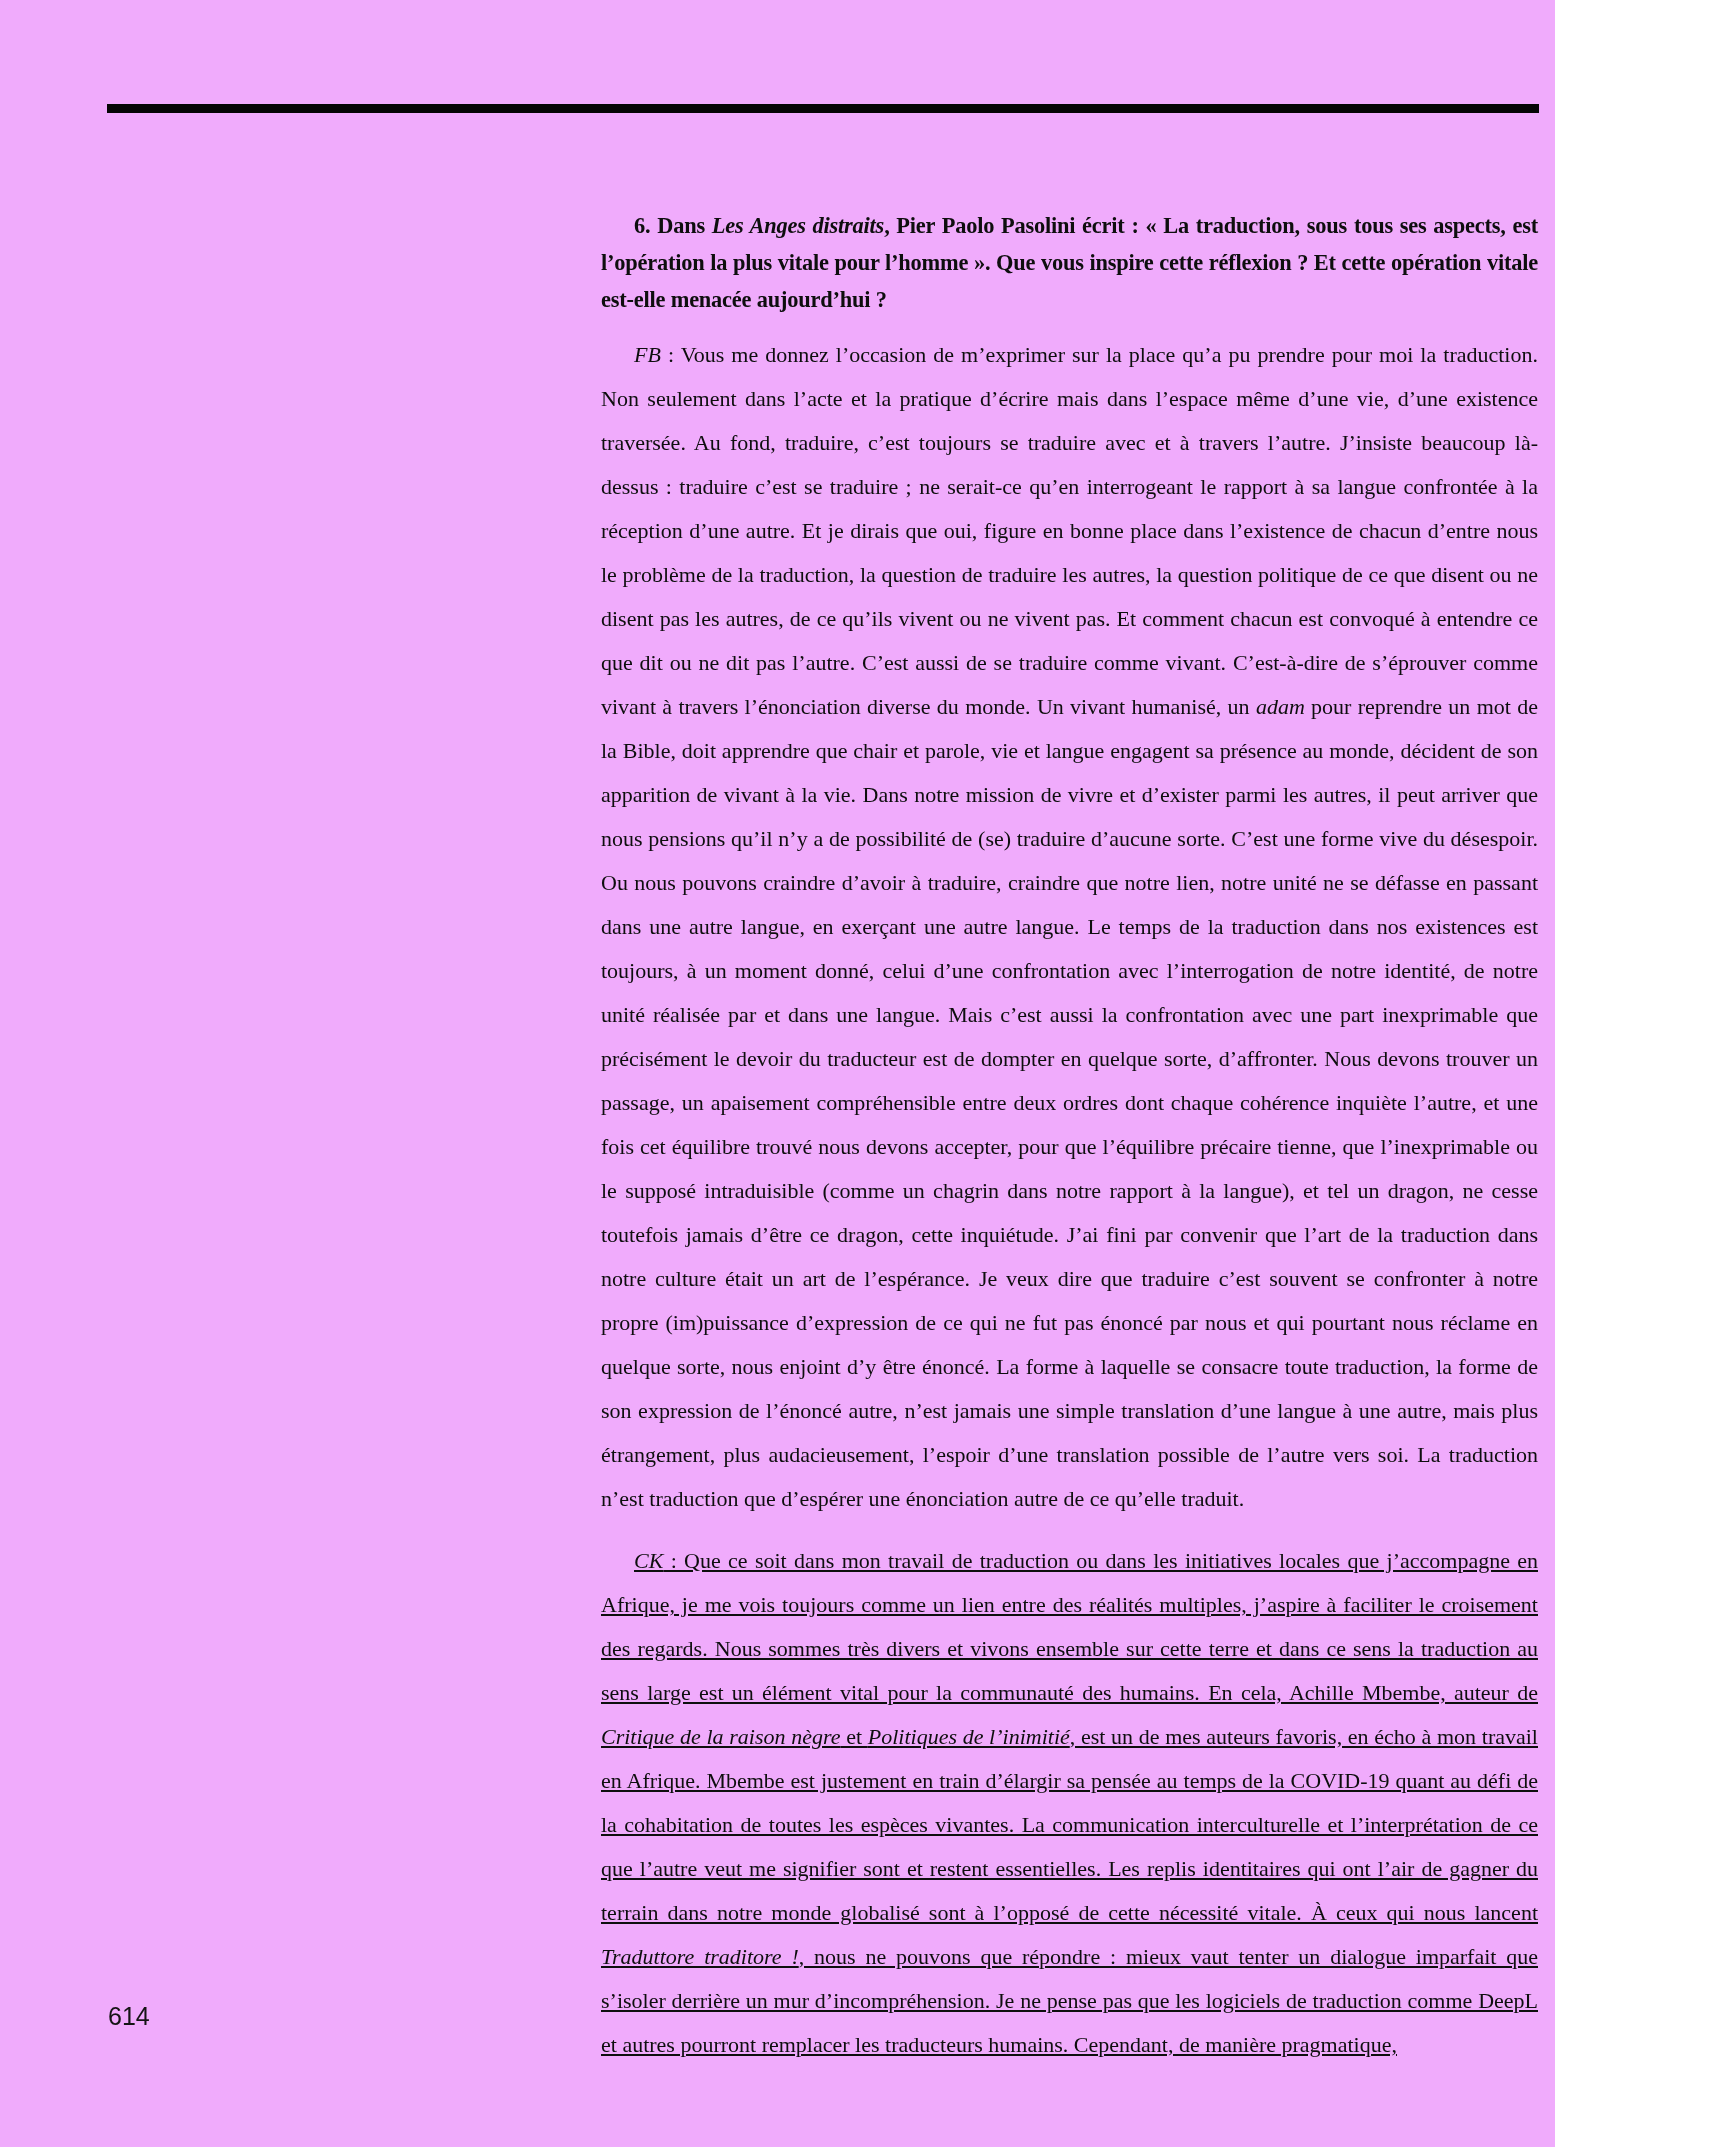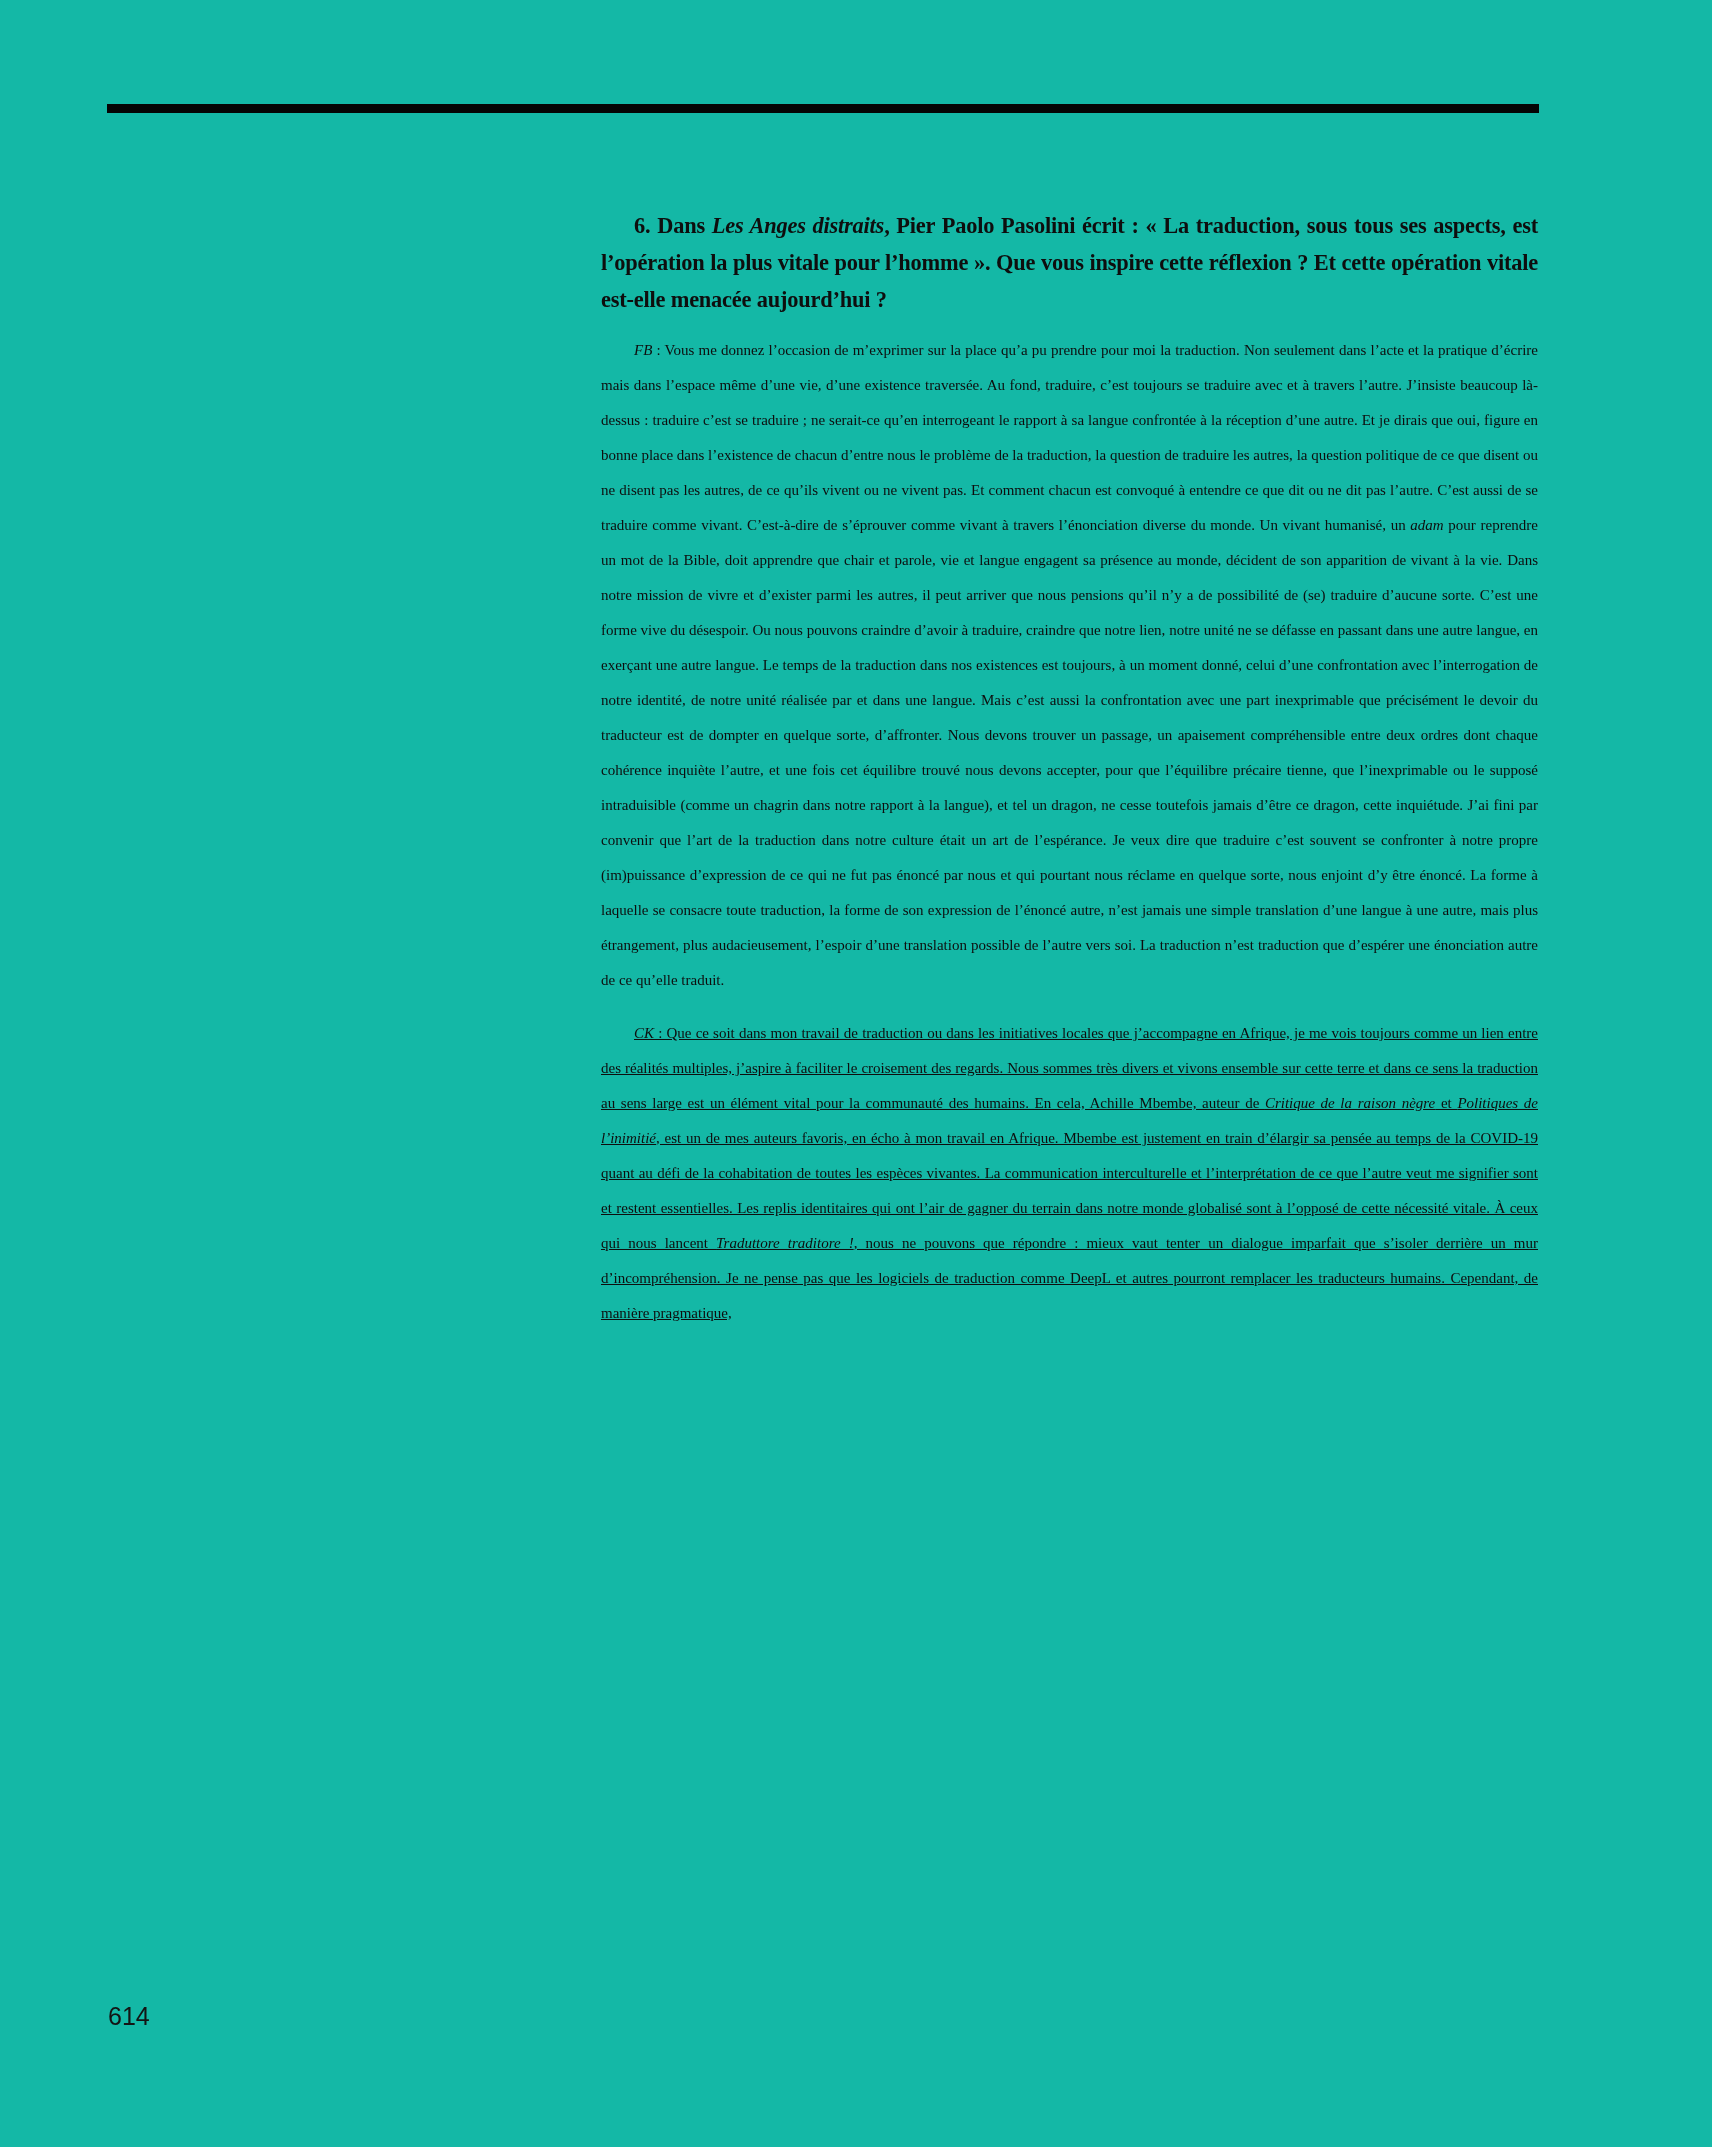--- a/index.html
+++ b/index.html
@@ -2,23 +2,23 @@
 <html lang="fr" style="font-size:14.6px"><head>
 <meta charset="utf-8">
 <style>
   html, body {
     margin: 0;
     padding: 0;
     background: #ffffff;
   }
   .page {
     position: relative;
-    width: 1712px;
+    width: 1555px;
     height: 2147px;
-    background: #14b8a6;
+    background: #f0abfc;
     overflow: hidden;
     font-family: "Liberation Serif", serif;
     color: #0e0e0e;
   }
   .top-rule {
     position: absolute;
     left: 107px;
     top: 104px;
     width: 1432px;
     height: 9.1px;
@@ -37,22 +37,22 @@
     hyphens: auto;
     -webkit-hyphens: auto;
   }
   .question {
     font-weight: bold;
     font-size: 22.4px;
     line-height: 37px;
     letter-spacing: -0.2px;
   }
   .answer {
-    font-size: 15px;
-    line-height: 35px;
+    font-size: 22px;
+    line-height: 44px;
     margin-top: 14.6px !important;
   }
   .answer.second {
     margin-top: 18.3px !important;
     text-decoration: underline;
   }
   .seg.roman { font-style: normal; }
   .seg.italic { font-style: italic; }
   .page-number {
     position: absolute;

